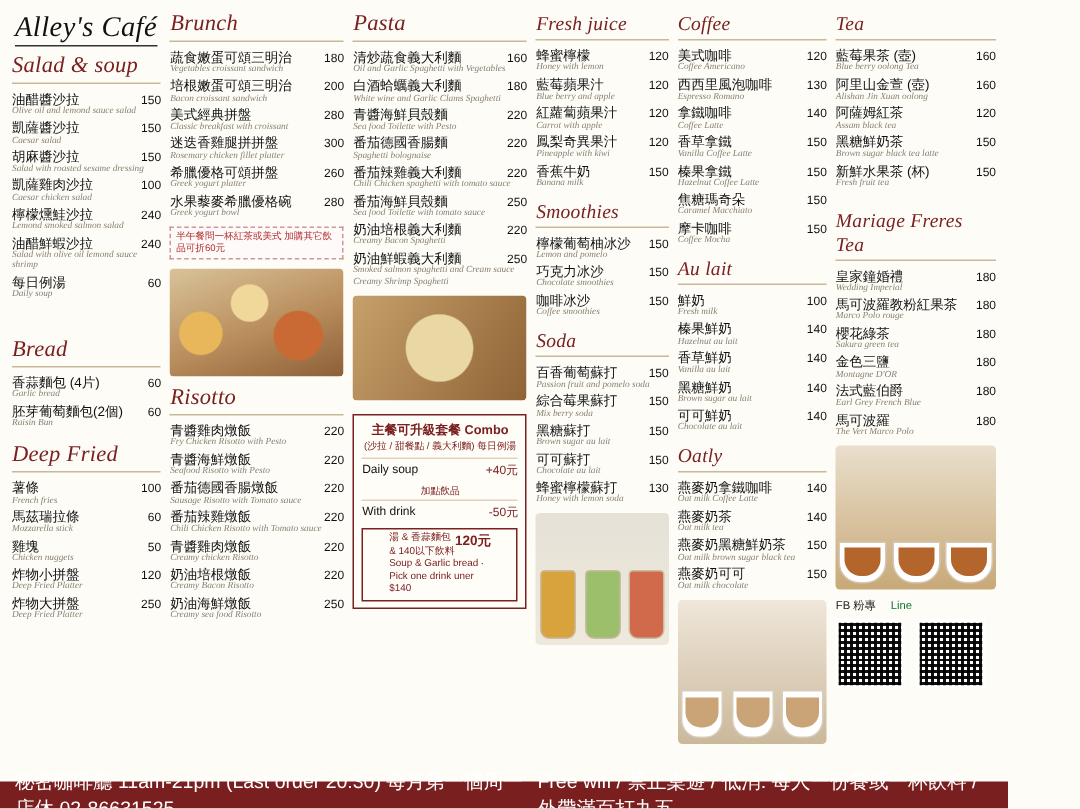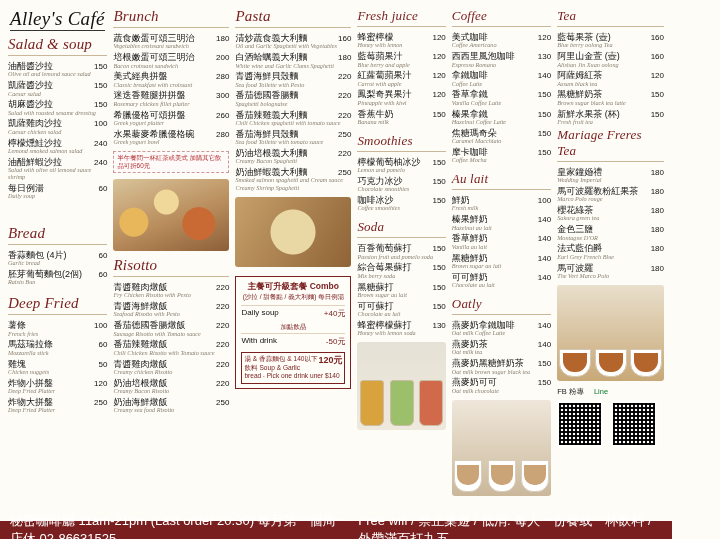--- a/index.html
+++ b/index.html
@@ -103,21 +103,21 @@
     margin-top:5px;
     background:#fffdf8;
   }
   .combo-h{font-size:8.5px;color:#7a2020;text-align:center;font-weight:bold;}
   .combo-sub{font-size:6.5px;color:#7a2020;text-align:center;margin-bottom:3px;}
   .combo-row{display:flex;justify-content:space-between;font-size:8px;border-top:1px solid #e0d2bb;padding:2px 0;}
   .combo-row .adds{color:#111;}
   .combo-row .amt{color:#7a2020;}
   .combo-tag{font-size:6.5px;color:#7a2020;text-align:center;margin:2px 0 1px;}
   .combo-foot{
-    border:1px solid #7a2020;margin-top:3px;padding:2px 2px;
+    border:1px solid #7a2020;margin-top:3px;padding:2px 17px;
     font-size:6.6px;color:#7a2020;line-height:1.3;
   }
   .combo-foot .big{font-size:9px;float:right;font-weight:bold;}
 
   
   .footer{
     position:absolute;left:0;right:0;bottom:0;height:18px;
     background:#7a1f1f;color:#fff;
     display:flex;align-items:center;justify-content:space-between;
     padding:0 10px;box-sizing:border-box;
@@ -594,21 +594,21 @@
           <span class="pr">150</span>
         </div>
       <div class="sub">Brown sugar black tea latte</div>
       <div class="item">
           <span class="nm zh">新鮮水果茶 (杯)</span>
           <span class="pr">150</span>
         </div>
       <div class="sub">Fresh fruit tea</div>
     </div>
 
-    <div class="sec-title" style="margin-top:0">Mariage Freres Tea</div>
+    <div class="sec-title" style="margin-top:12px">Mariage Freres Tea</div>
     <div class="rule"></div>
     <div>
       <div class="item">
           <span class="nm zh">皇家鐘婚禮</span>
           <span class="pr">180</span>
         </div>
       <div class="sub">Wedding  Imperial</div>
       <div class="item">
           <span class="nm zh">馬可波羅教粉紅果茶</span>
           <span class="pr">180</span>

